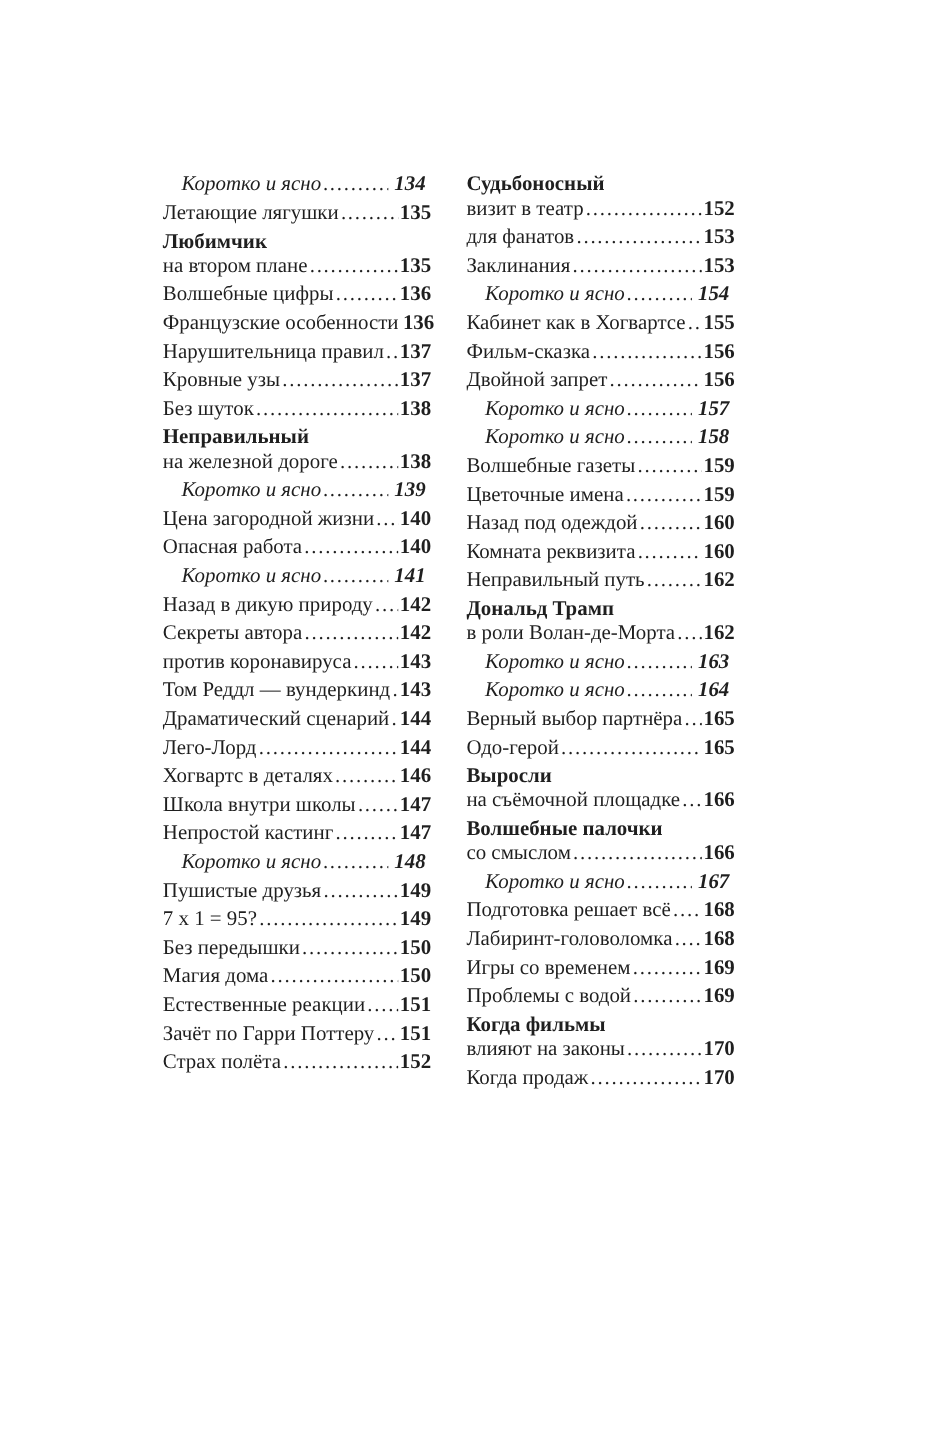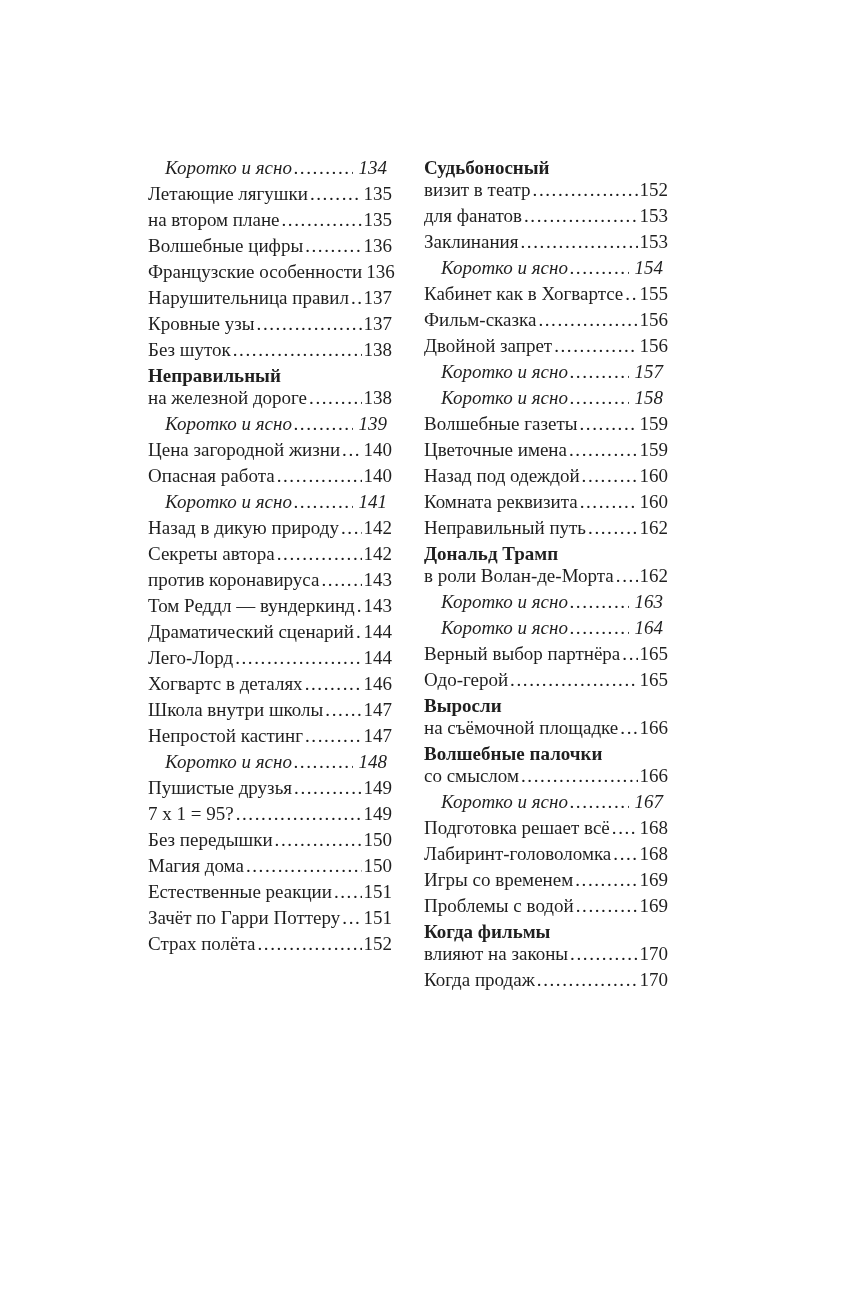--- a/index.html
+++ b/index.html
@@ -38,21 +38,21 @@
     flex: 1 1 auto;
     min-width: 0;
     overflow: hidden;
     white-space: nowrap;
     margin: 0 1px 0 2px;
   }
   .entry .dots::after {
     content: "................................................................................";
     letter-spacing: 1.6px;
   }
-  .entry .pg { flex: 0 0 auto; margin-left: 1px; }
+  .entry .pg { flex: 0 0 auto; margin-left: 1px; font-weight: bold; }
   .entry.italic {
     font-style: italic;
     padding-left: 17px;
     padding-right: 5px;
   }
   .entry.italic .pg { margin-left: 5px; }
   .illustration {
     position: absolute;
     left: 369px; top: 1044px;
     width: 84px; height: 168px;
@@ -73,20 +73,21 @@
           </div>
         </div>
         <div class="entry">
           <div class="line leader">
             <span class="t">Летающие лягушки</span>
             <span class="dots"></span>
             <span class="pg">135</span>
           </div>
         </div>
         <div class="entry">
+          <div class="line plain">Любимчик</div>
           <div class="line leader">
             <span class="t">на втором плане</span>
             <span class="dots"></span>
             <span class="pg">135</span>
           </div>
         </div>
         <div class="entry">
           <div class="line leader">
             <span class="t">Волшебные цифры</span>
             <span class="dots"></span>

